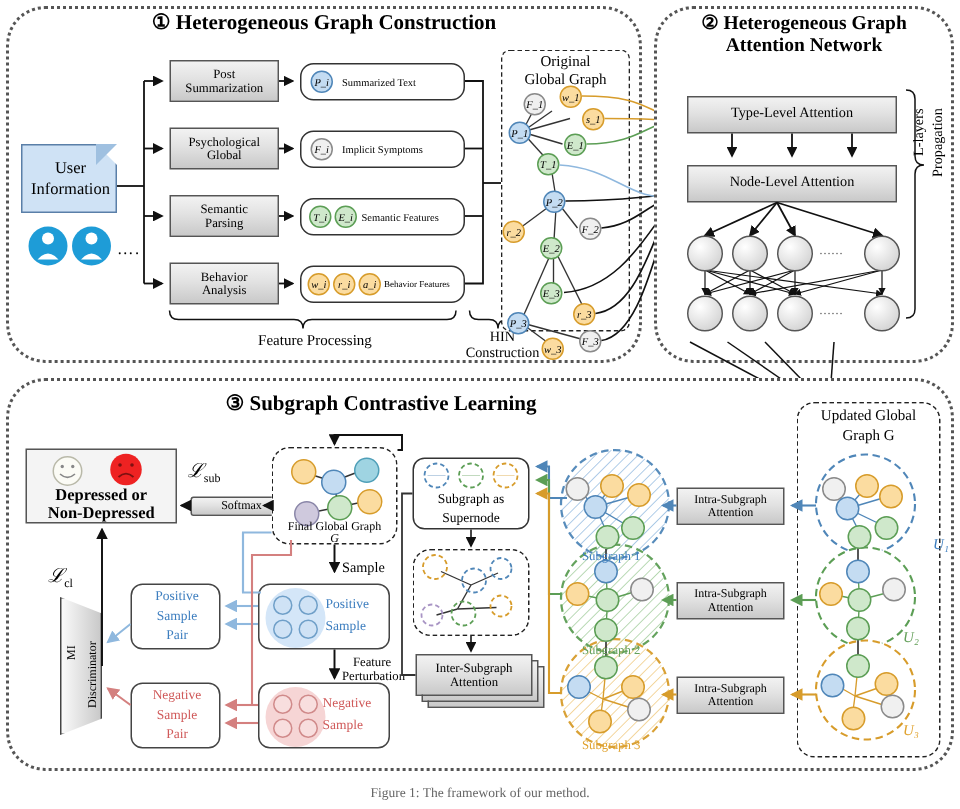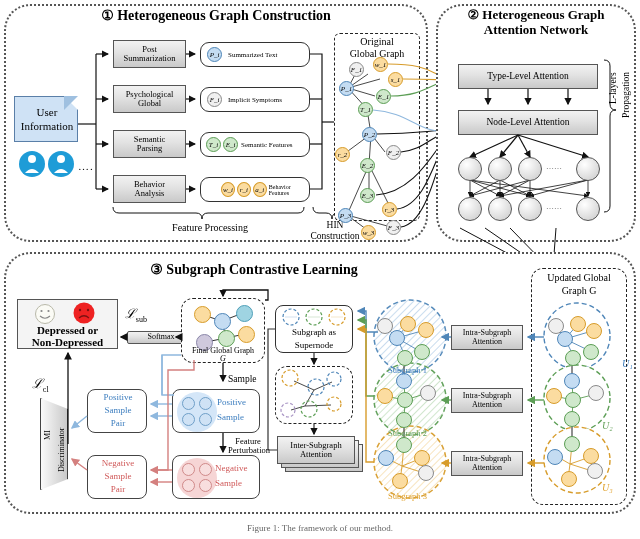--- a/index.html
+++ b/index.html
@@ -101,21 +101,21 @@
   <div class="abs wbox" style="left:200px;top:87px;width:110px;height:25px;padding-left:6px;">
     <span class="nodec nw" style="width:15px;height:15px;">F_i</span>
     <span class="lbl" style="margin-left:6px;">Implicit Symptoms</span>
   </div>
   <div class="abs wbox" style="left:200px;top:132px;width:110px;height:25px;padding-left:5px;">
     <span class="nodec ng" style="width:15px;height:15px;">T_i</span>
     <span class="nodec ng" style="width:15px;height:15px;margin-left:2px;">E_i</span>
     <span class="lbl" style="margin-left:3px;">Semantic Features</span>
   </div>
   <div class="abs wbox" style="left:200px;top:177px;width:110px;height:25px;padding-left:4px;">
-    <span class="nodec no" style="width:15px;height:15px;margin-left:16px;">w_i</span>
+    <span class="nodec no" style="width:15px;height:15px;">w_i</span>
     <span class="nodec no" style="width:15px;height:15px;margin-left:2px;">r_i</span>
     <span class="nodec no" style="width:15px;height:15px;margin-left:2px;">a_i</span>
     <span class="lbl" style="margin-left:2px;font-size:6px;">Behavior Features</span>
   </div>
 
   <svg width="640" height="539" style="pointer-events:none;">
     <defs>
       <marker id="ar" markerWidth="6" markerHeight="6" refX="5" refY="3" orient="auto">
         <path d="M0,0 L6,3 L0,6 z" fill="#111"></path>
       </marker>

